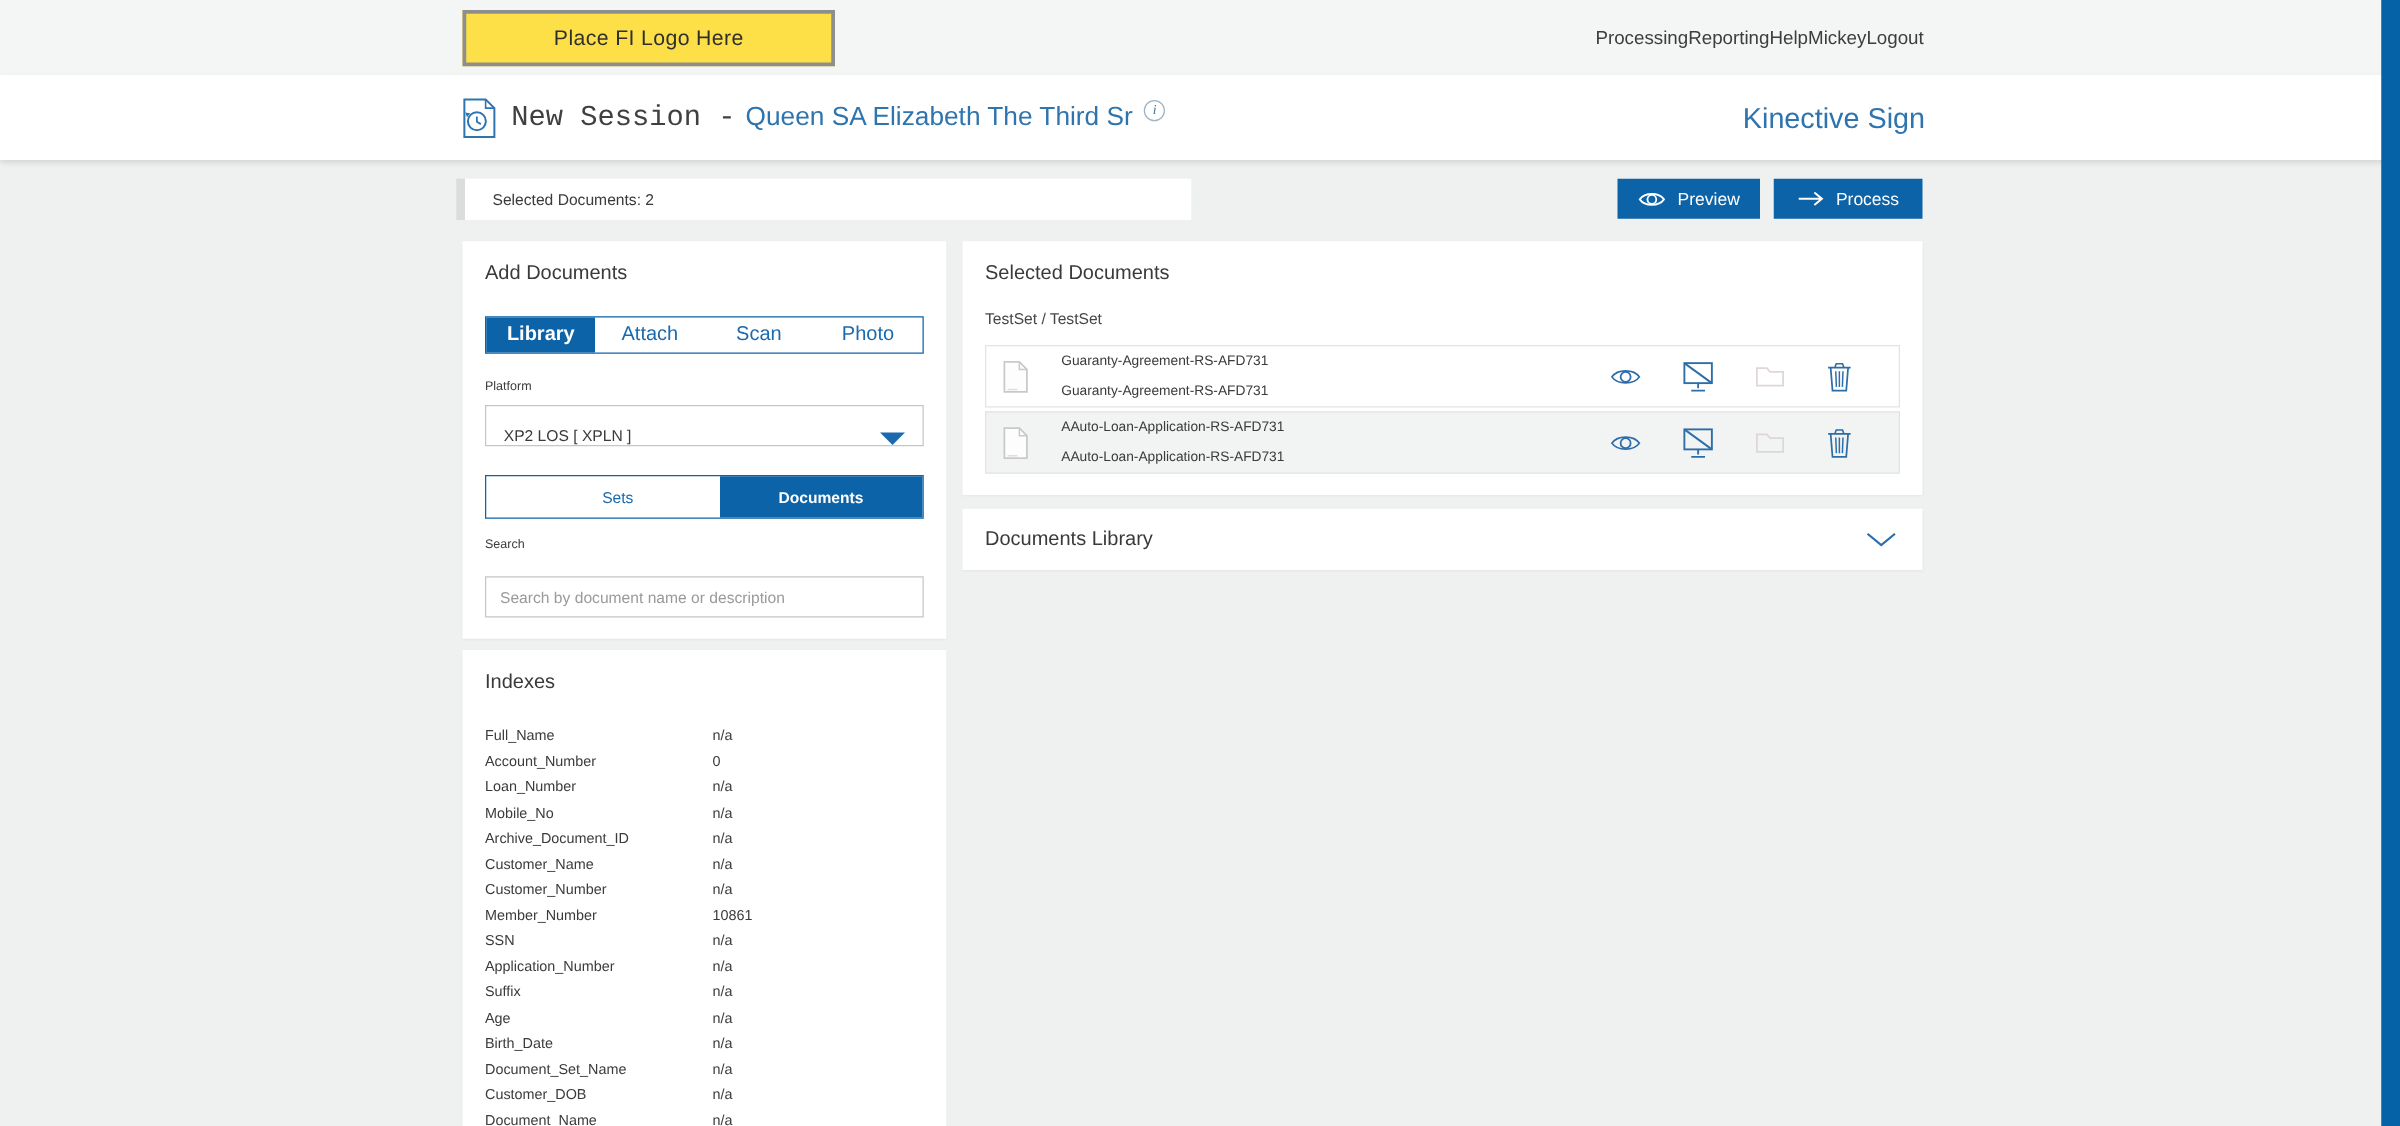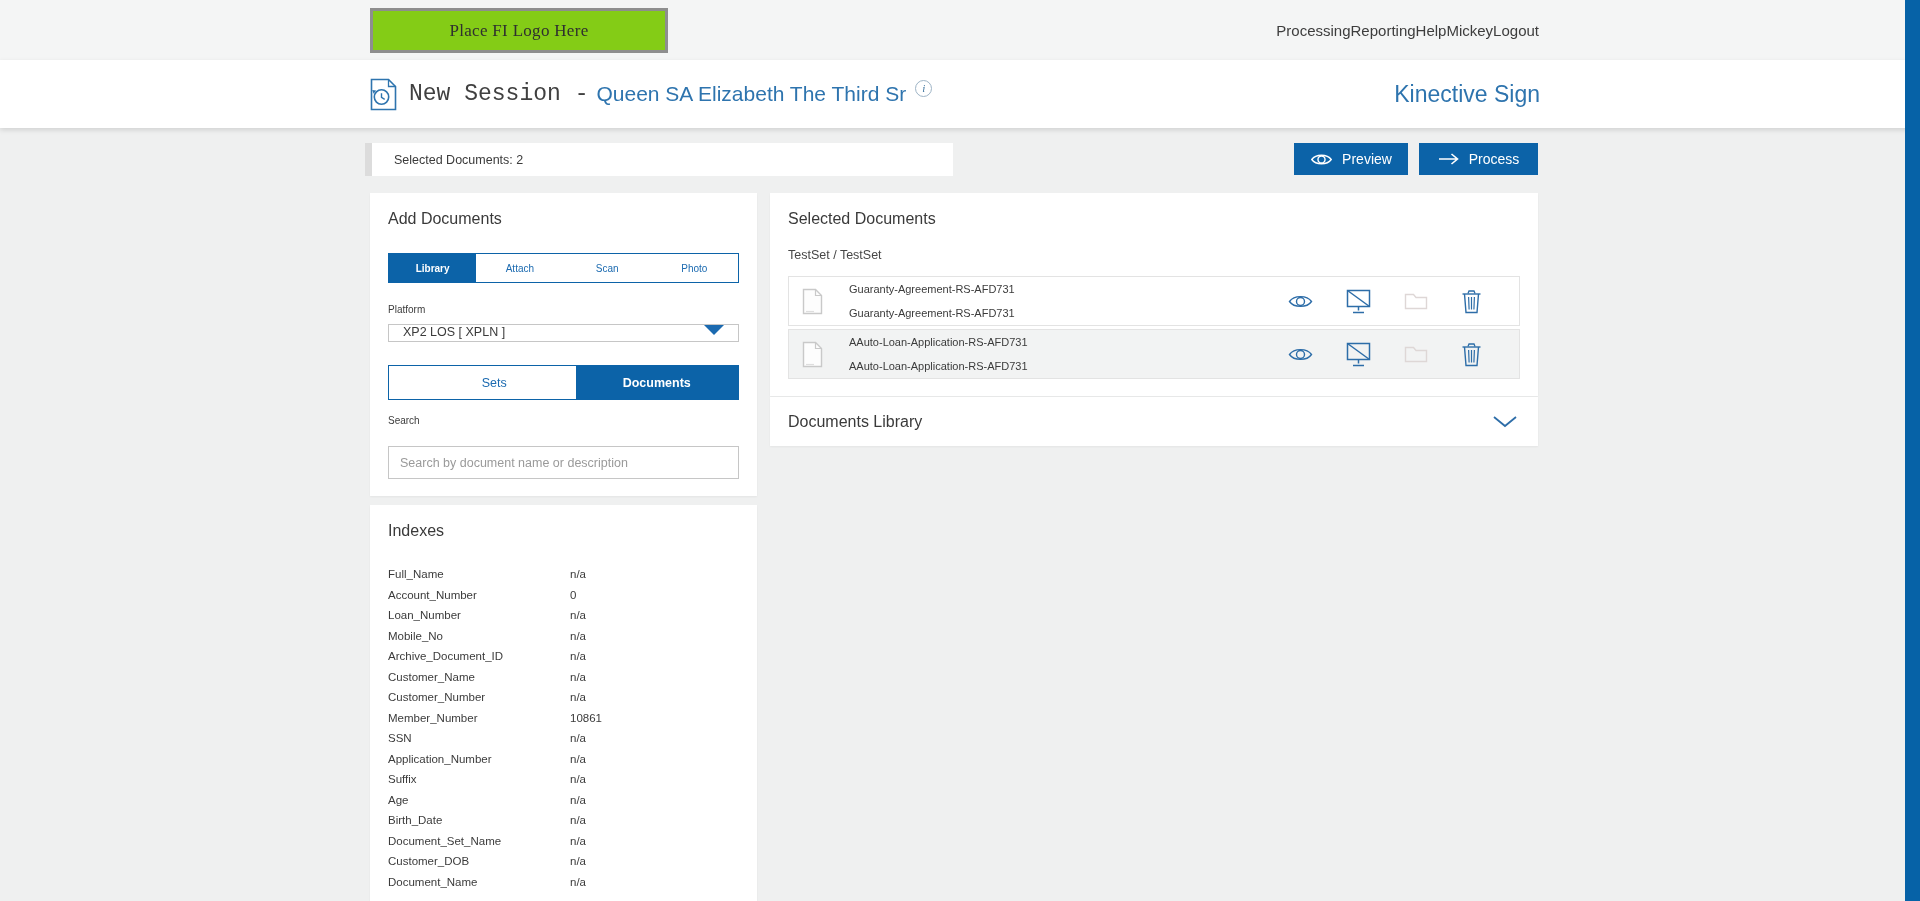--- a/index.html
+++ b/index.html
@@ -3,22 +3,22 @@
 <meta charset="utf-8">
 <style>
   * { box-sizing: border-box; margin: 0; padding: 0; }
   html, body { width: 1920px; height: 901px; overflow: hidden; }
   body { font-family: "Liberation Sans", sans-serif; background: #eff0f0; }
   .canvas { position: relative; width: 1920px; height: 901px; background: #eff0f0; }
 
   
   .topbar { height: 60px; background: #f4f5f5; position: relative; }
   .logo-box { position: absolute; left: 370px; top: 8px; width: 298px; height: 45px;
-    background: #84cc16; border: 3px solid #8e8e8e; display: flex; align-items: center;
-    justify-content: center; font-size: 17px; color: #2f2f2f; letter-spacing: .3px; font-family: Liberation Serif, serif; }
+    background: #fde047; border: 3px solid #8e8e8e; display: flex; align-items: center;
+    justify-content: center; font-size: 17px; color: #2f2f2f; letter-spacing: .3px; }
   .topnav { position: absolute; right: 381px; top: 0; height: 60px; display: flex;
     align-items: center; }
   .nav-item { font-size: 15px; color: #3d3d3d; cursor: pointer; white-space: nowrap; }
 
   
   .header { height: 68px; background: #fff; display: flex; align-items: center;
     padding: 0 380px 0 370px; box-shadow: 0 2px 5px rgba(0,0,0,.13); position: relative; z-index: 2; }
   .session { display: flex; align-items: center; }
   .session-icon { display: flex; margin-right: 12px; }
   .session-label { font-size: 23px; color: #404040; font-family: Liberation Mono, monospace; }
@@ -37,33 +37,33 @@
   .spacer { flex: 1; }
   .btn { height: 32px; background: #0c63a8; color: #fff; border: none; display: flex;
     align-items: center; justify-content: center; gap: 9px; font-size: 14px;
     cursor: pointer; font-family: inherit; }
   .btn-preview { width: 114px; }
   .btn-process { width: 119px; margin-left: 11px; }
 
   
   .columns { display: flex; margin: 17px 382px 0 370px; gap: 13px; align-items: flex-start; }
   .left-col { width: 387px; flex: none; display: flex; flex-direction: column; gap: 9px; }
-  .right-col { flex: 1; display: flex; flex-direction: column; gap: 1px; }
+  .right-col { flex: 1; display: flex; flex-direction: column; gap: 11px; }
   .card { background: #fff; box-shadow: 0 1px 2px rgba(0,0,0,.05); }
   .card-pad { padding: 17px 18px; }
   .card-title { font-size: 16px; color: #3a3a3a; }
 
   
   .tab-group { display: flex; border: 1px solid #0c63a8; margin-top: 25px; height: 30px; background: #fff; }
   .tab { flex: 1; display: flex; align-items: center; justify-content: center;
-    font-size: 10px; color: #1b6ab0; cursor: pointer; }
+    font-size: 16px; color: #1b6ab0; cursor: pointer; }
   .tab.active { background: #0c63a8; color: #fff; font-weight: bold; }
   .field-label { margin-top: 21px; font-size: 10px; color: #3c3c3c; }
-  .select { margin-top: 9px; height: 18px; border: 1px solid #c6c6c6; display: flex;
-    align-items: flex-start; padding: 0 14px; font-size: 12.5px; color: #3a3a3a; cursor: pointer; }
+  .select { margin-top: 9px; height: 33px; border: 1px solid #c6c6c6; display: flex;
+    align-items: flex-end; padding: 0 14px; font-size: 12.5px; color: #3a3a3a; cursor: pointer; }
   .caret { margin-left: auto; width: 0; height: 0; border-left: 10px solid transparent;
     border-right: 10px solid transparent; border-top: 10px solid #1b6ab0; }
   .toggle-group { display: flex; border: 1px solid #0c63a8; margin-top: 23px; height: 35px; padding-left: 24px; }
   .toggle-opt { flex: 1; display: flex; align-items: center; justify-content: center;
     font-size: 12.5px; color: #1b6ab0; cursor: pointer; }
   .toggle-opt.active { background: #0c63a8; color: #fff; font-weight: bold; }
   .search-input { margin-top: 20px; width: 100%; height: 33px; border: 1px solid #c6c6c6;
     padding: 0 11px; font-size: 12.5px; color: #3a3a3a; font-family: inherit; outline: none; }
   .search-input::placeholder { color: #9a9a9a; }
 

